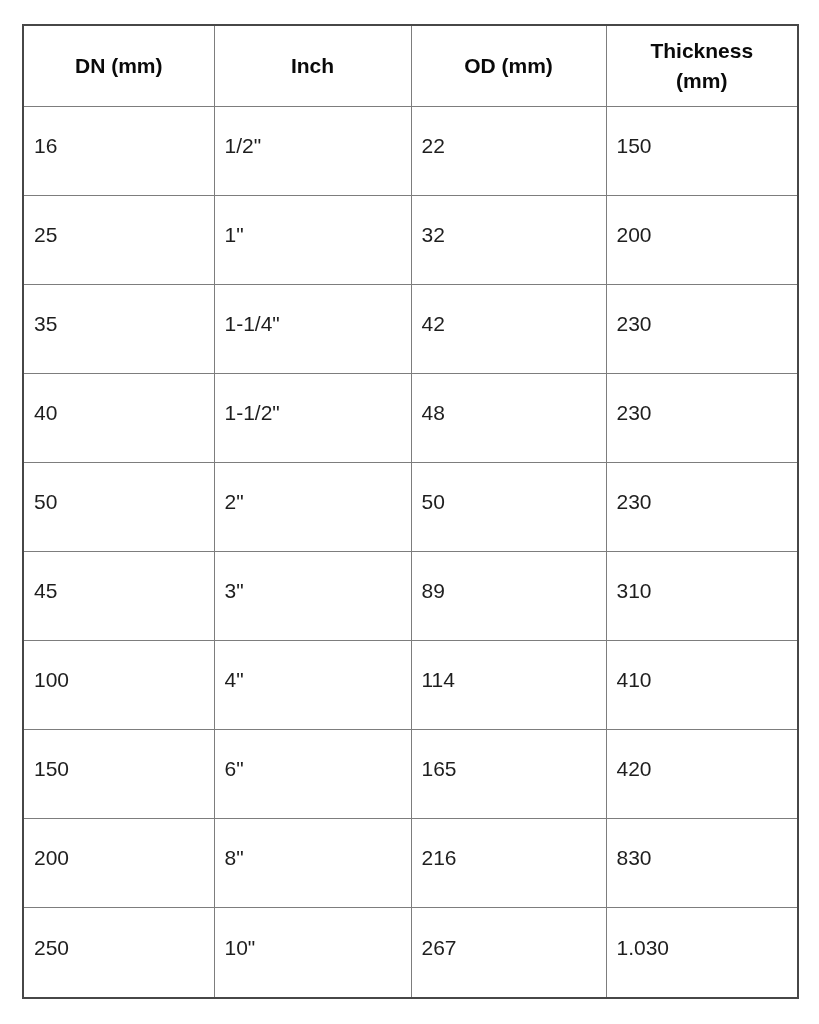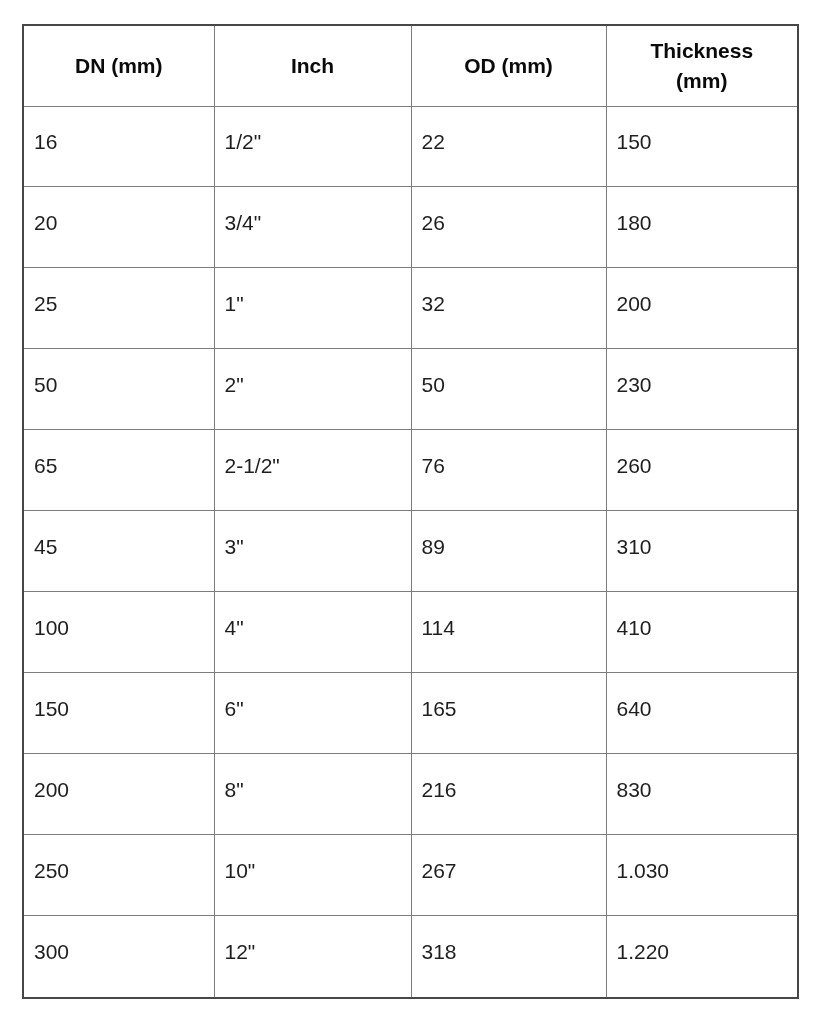--- a/index.html
+++ b/index.html
@@ -79,74 +79,68 @@
         </tr>
     </thead>
     <tbody id="body-rows">
         <tr>
           <td>16</td>
           <td>1/2"</td>
           <td>22</td>
           <td>150</td>
         </tr>
         <tr>
-          <td>20</td>
-          <td>3/4"</td>
-          <td>26</td>
-          <td>180</td>
-        </tr>
-        <tr>
           <td>25</td>
           <td>1"</td>
           <td>32</td>
           <td>200</td>
         </tr>
         <tr>
+          <td>35</td>
+          <td>1-1/4"</td>
+          <td>42</td>
+          <td>230</td>
+        </tr>
+        <tr>
+          <td>40</td>
+          <td>1-1/2"</td>
+          <td>48</td>
+          <td>230</td>
+        </tr>
+        <tr>
           <td>50</td>
           <td>2"</td>
           <td>50</td>
           <td>230</td>
-        </tr>
-        <tr>
-          <td>65</td>
-          <td>2-1/2"</td>
-          <td>76</td>
-          <td>260</td>
         </tr>
         <tr>
           <td>45</td>
           <td>3"</td>
           <td>89</td>
           <td>310</td>
         </tr>
         <tr>
           <td>100</td>
           <td>4"</td>
           <td>114</td>
           <td>410</td>
         </tr>
         <tr>
           <td>150</td>
           <td>6"</td>
           <td>165</td>
-          <td>640</td>
+          <td>420</td>
         </tr>
         <tr>
           <td>200</td>
           <td>8"</td>
           <td>216</td>
           <td>830</td>
         </tr>
         <tr>
           <td>250</td>
           <td>10"</td>
           <td>267</td>
           <td>1.030</td>
         </tr>
-        <tr>
-          <td>300</td>
-          <td>12"</td>
-          <td>318</td>
-          <td>1.220</td>
-        </tr>
       </tbody>
   </table>
 </div>
 
 </body></html>

